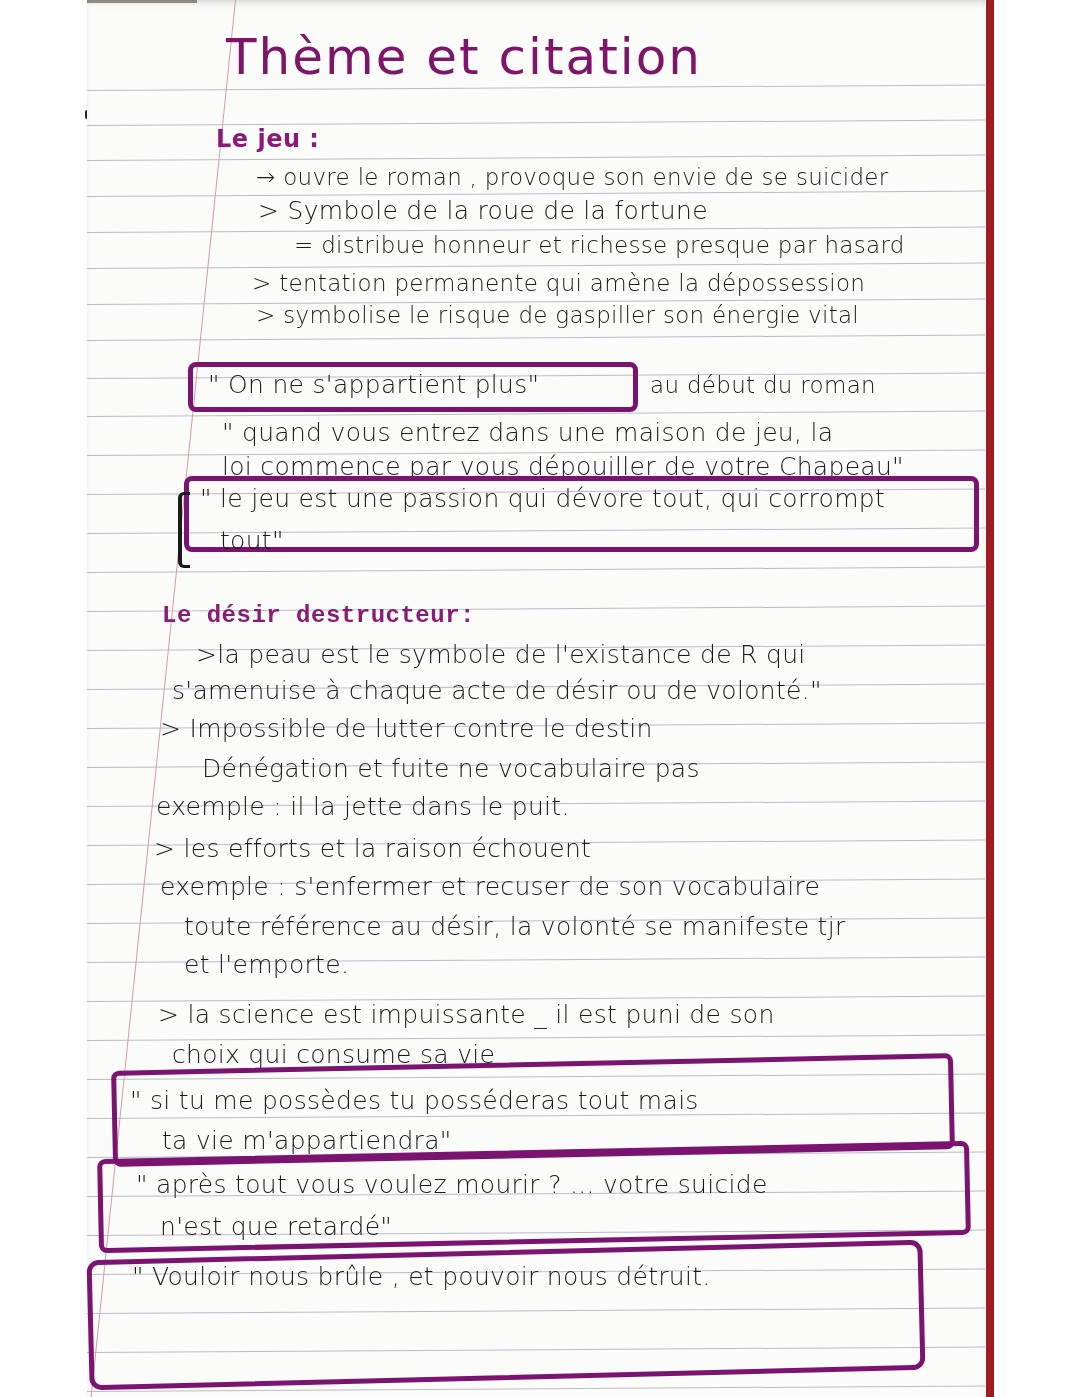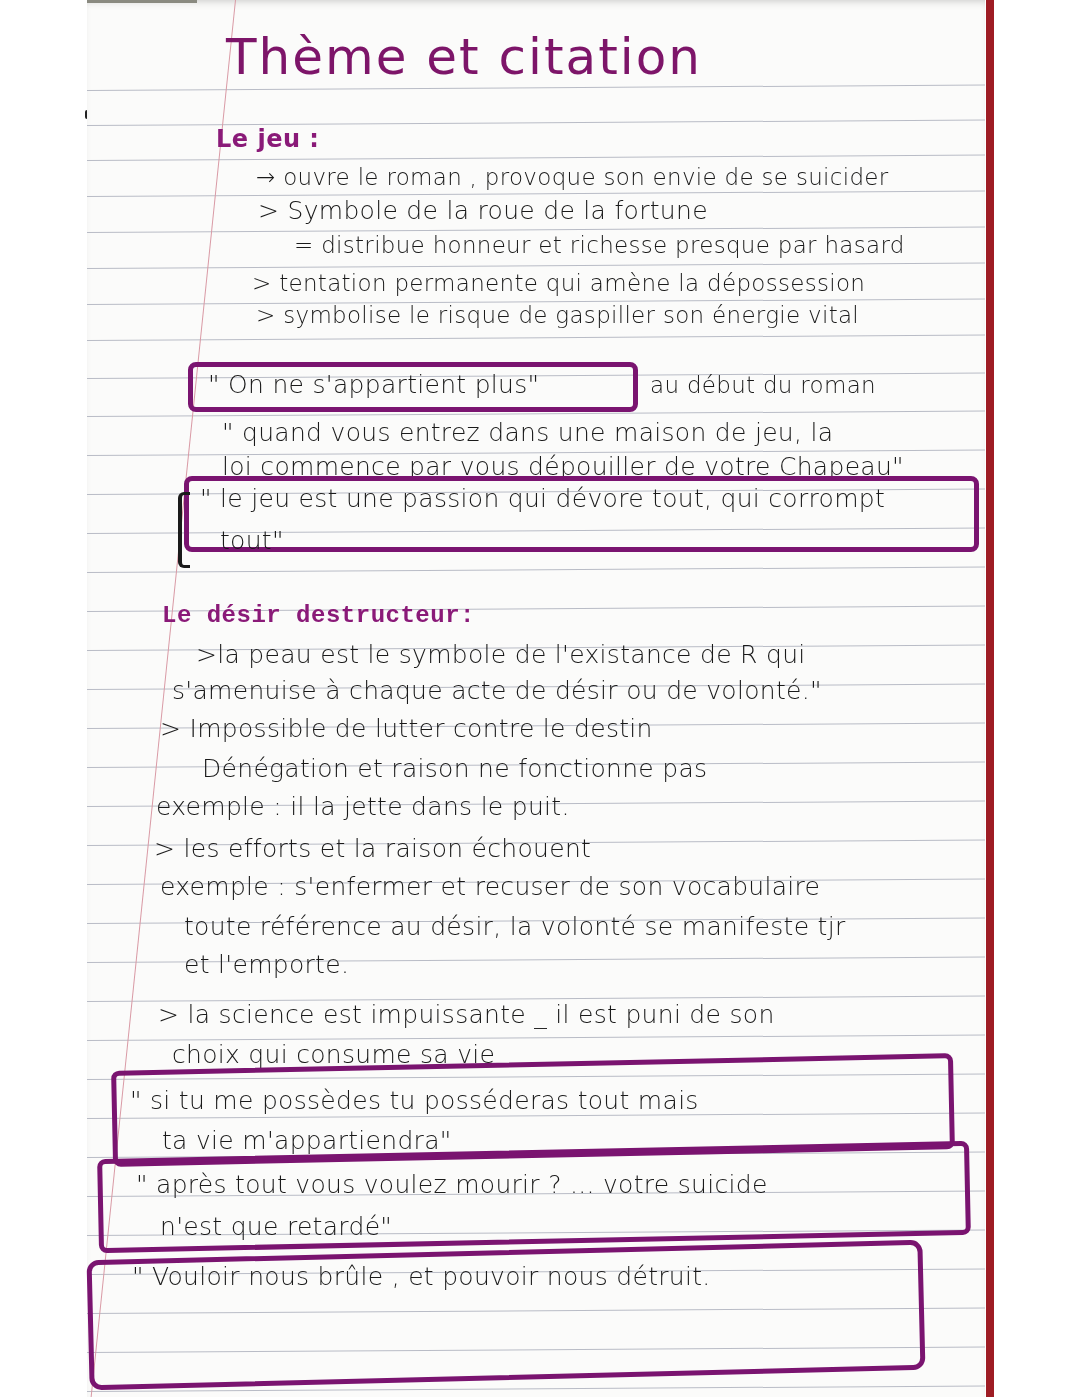--- a/index.html
+++ b/index.html
@@ -150,21 +150,21 @@
 <div class="box" style="left:184px; top:476px; width:785px; height:66px;"></div>
 <div class="bracket" style="left:178px; top:492px; height:70px;"></div>
 <div class="hand s2" style="left:200px; top:484px;">" le jeu est une passion qui dévore tout, qui corrompt</div>
 <div class="hand s2" style="left:220px; top:526px;">tout"</div>
 
 <div class="subhead" style="left:162px; top:602px;font-family:Liberation Mono, monospace;">Le désir destructeur:</div>
 
 <div class="hand s2" style="left:160px; top:640px;margin-left:36px;">&gt;la peau est le symbole de l'existance de R qui</div>
 <div class="hand s2" style="left:172px; top:676px;">s'amenuise à chaque acte de désir ou de volonté."</div>
 <div class="hand s2" style="left:160px; top:714px;">&gt; Impossible de lutter contre le destin</div>
-<div class="hand s2" style="left:202px; top:754px;">Dénégation et raison ne fonctionne pas</div>
+<div class="hand s2" style="left:202px; top:754px;">Dénégation et fuite ne vocabulaire pas</div>
 <div class="hand s2" style="left:156px; top:792px;">exemple : il la jette dans le puit.</div>
 <div class="hand s2" style="left:154px; top:834px;">&gt; les efforts et la raison échouent</div>
 <div class="hand s2" style="left:160px; top:872px;">exemple : s'enfermer et recuser de son vocabulaire</div>
 <div class="hand s2" style="left:184px; top:912px;">toute référence au désir, la volonté se manifeste tjr</div>
 <div class="hand s2" style="left:184px; top:950px;text-align:right;">et l'emporte.</div>
 <div class="hand s2" style="left:158px; top:1000px;">&gt; la science est impuissante _ il est puni de son</div>
 <div class="hand s2" style="left:172px; top:1040px;">choix qui consume sa vie</div>
 
 <div class="box" style="left:112px; top:1062px; width:832px; height:86px; transform:rotate(-1.2deg);"></div>
 <div class="hand s2" style="left:130px; top:1086px;">" si tu me possèdes tu posséderas tout mais</div>

